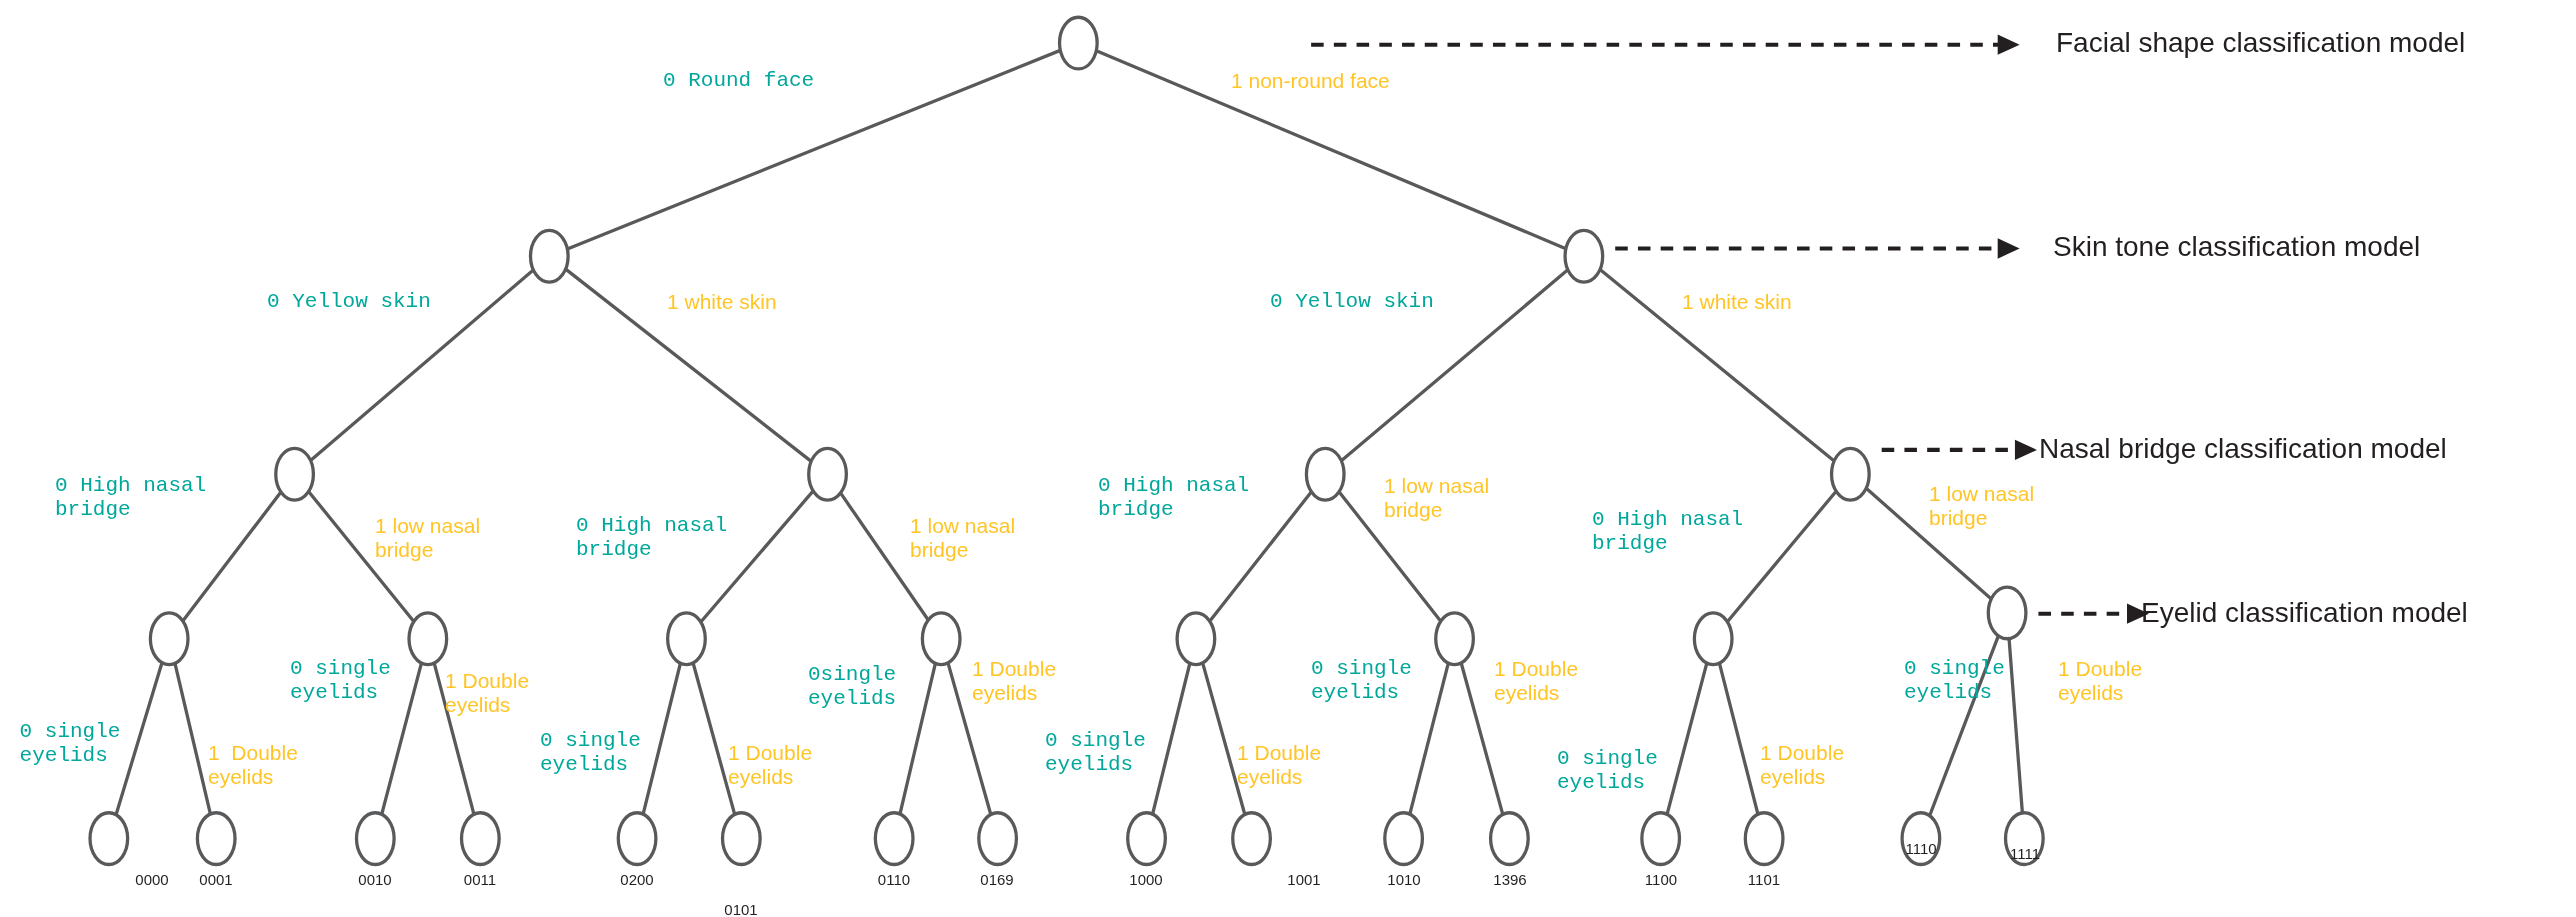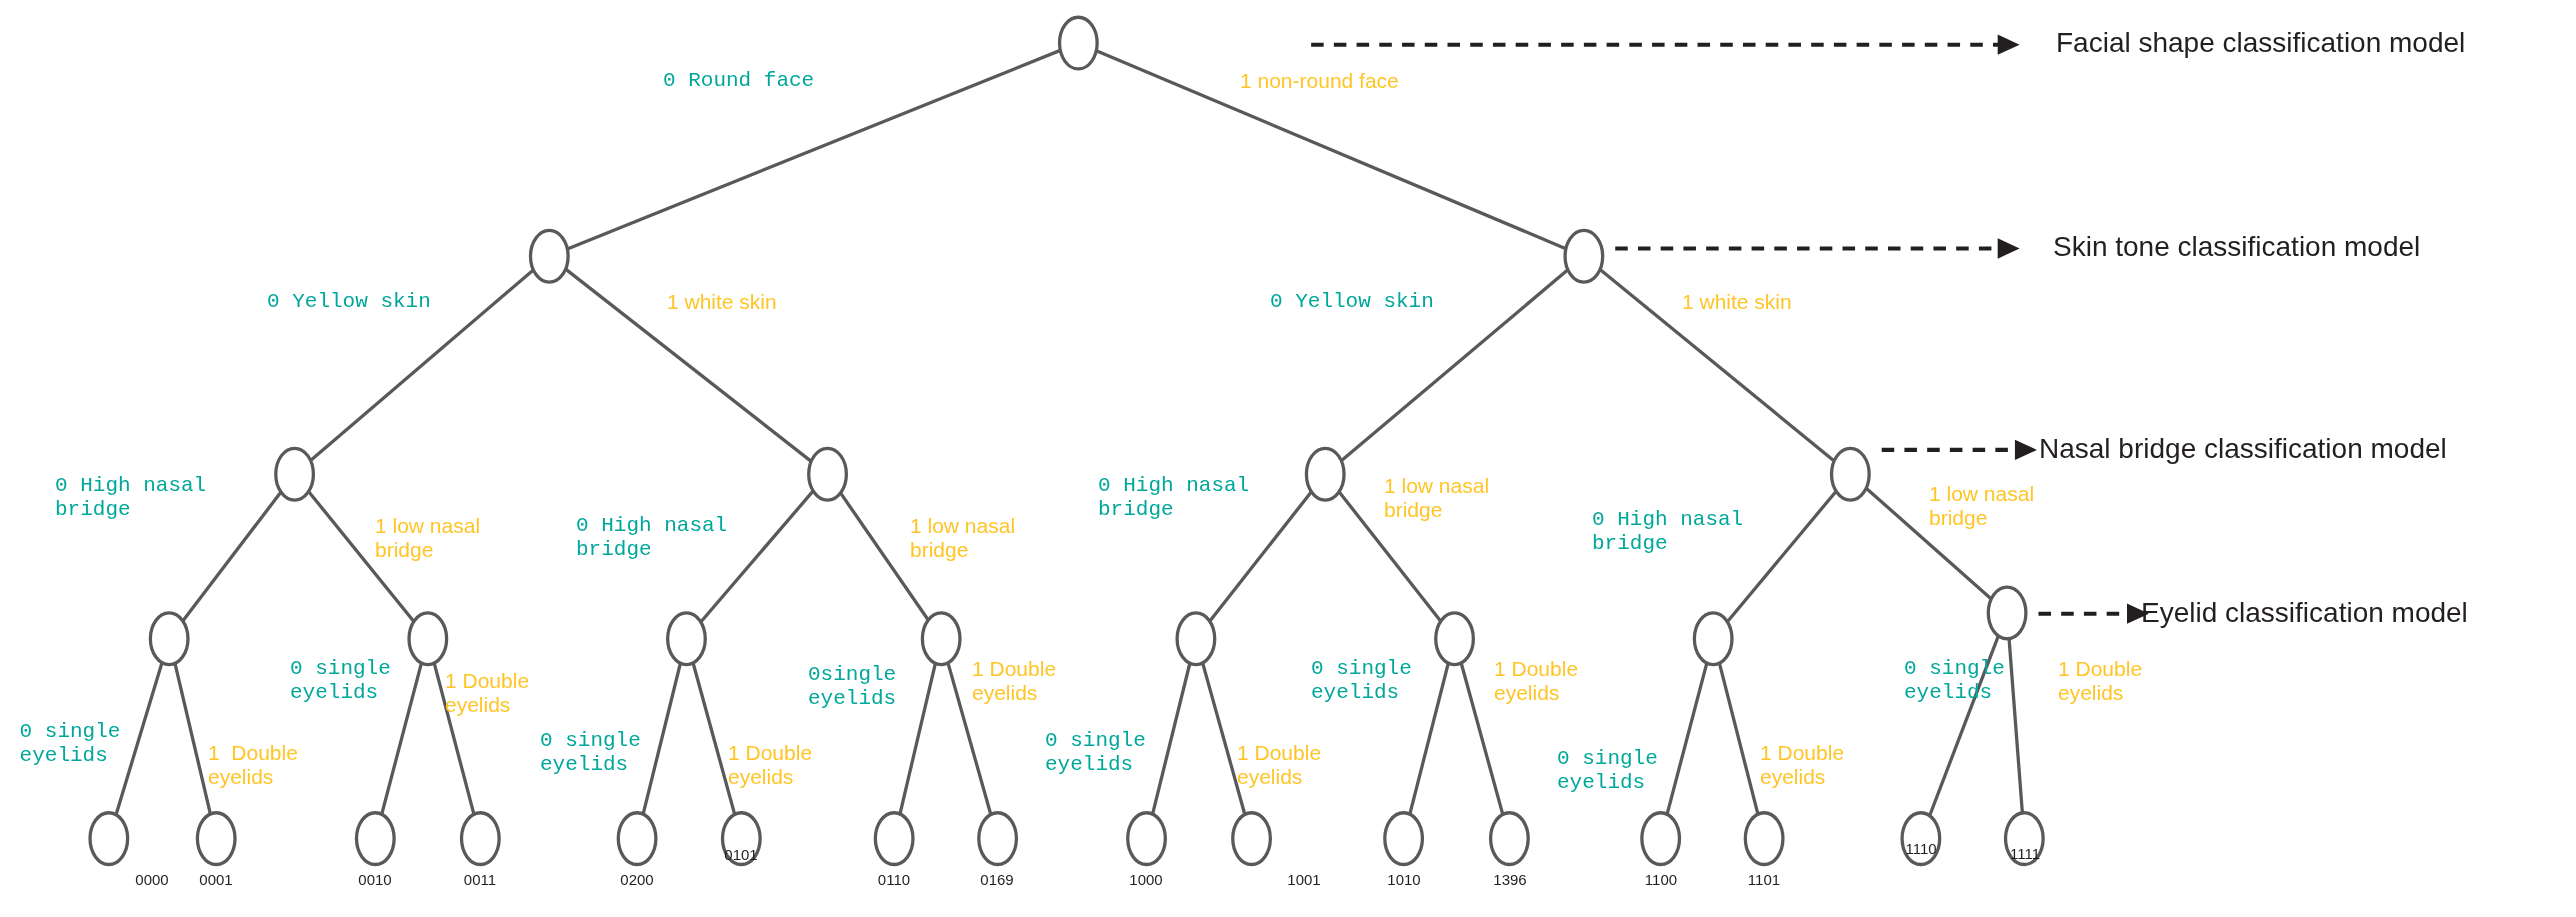--- a/index.html
+++ b/index.html
@@ -94,21 +94,21 @@
         <ellipse cx="1790" cy="1070" rx="24" ry="33" class="node"></ellipse>
         <ellipse cx="1925" cy="1070" rx="24" ry="33" class="node"></ellipse>
         <ellipse cx="2118" cy="1070" rx="24" ry="33" class="node"></ellipse>
         <ellipse cx="2250" cy="1070" rx="24" ry="33" class="node"></ellipse>
         <ellipse cx="2450" cy="1070" rx="24" ry="33" class="node"></ellipse>
         <ellipse cx="2582" cy="1070" rx="24" ry="33" class="node"></ellipse>
       </g>
   </svg>
   <div id="edge-label-layer">
       <div class="lbl edgelbl lbl0" style="left: 663px; top: 69px;"><span>0 Round face</span></div>
-      <div class="lbl edgelbl lbl1" style="left: 1231px; top: 69px; margin-left: 9px;"><span>1 non-round face</span></div>
+      <div class="lbl edgelbl lbl1" style="left: 1231px; top: 69px;"><span>1 non-round face</span></div>
       <div class="lbl edgelbl lbl0" style="left: 267px; top: 290px;"><span>0 Yellow skin</span></div>
       <div class="lbl edgelbl lbl1" style="left: 667px; top: 290px;"><span>1 white skin</span></div>
       <div class="lbl edgelbl lbl0" style="left: 1270px; top: 290px;"><span>0 Yellow skin</span></div>
       <div class="lbl edgelbl lbl1" style="left: 1682px; top: 290px;"><span>1 white skin</span></div>
       <div class="lbl edgelbl lbl0" style="left: 55px; top: 474px;"><div>0 High nasal</div><div>bridge</div></div>
       <div class="lbl edgelbl lbl1" style="left: 375px; top: 514px;"><div>1 low nasal</div><div>bridge</div></div>
       <div class="lbl edgelbl lbl0" style="left: 576px; top: 514px;"><div>0 High nasal</div><div>bridge</div></div>
       <div class="lbl edgelbl lbl1" style="left: 910px; top: 514px;"><div>1 low nasal</div><div>bridge</div></div>
       <div class="lbl edgelbl lbl0" style="left: 1098px; top: 474px;"><div>0 High nasal</div><div>bridge</div></div>
       <div class="lbl edgelbl lbl1" style="left: 1384px; top: 474px;"><div>1 low nasal</div><div>bridge</div></div>
@@ -130,21 +130,21 @@
       <div class="lbl edgelbl lbl1" style="left: 1760px; top: 741px;"><div>1 Double</div><div>eyelids</div></div>
       <div class="lbl edgelbl lbl0" style="left: 1904px; top: 657px;"><div>0 single</div><div>eyelids</div></div>
       <div class="lbl edgelbl lbl1" style="left: 2058px; top: 657px;"><div>1 Double</div><div>eyelids</div></div>
     </div>
   <div id="leaf-label-layer">
       <div class="leaflbl" style="left: 108px; top: 871px; margin-left: 44px;">0000</div>
       <div class="leaflbl" style="left: 216px; top: 871px;">0001</div>
       <div class="leaflbl" style="left: 375px; top: 871px;">0010</div>
       <div class="leaflbl" style="left: 480px; top: 871px;">0011</div>
       <div class="leaflbl" style="left: 637px; top: 871px;">0200</div>
-      <div class="leaflbl" style="left: 741px; top: 846px;">0101</div>
+      <div class="leaflbl" style="left: 741px; top: 901px;">0101</div>
       <div class="leaflbl" style="left: 894px; top: 871px;">0110</div>
       <div class="leaflbl" style="left: 997px; top: 871px;">0169</div>
       <div class="leaflbl" style="left: 1146px; top: 871px;">1000</div>
       <div class="leaflbl" style="left: 1304px; top: 871px; text-align: center;">1001</div>
       <div class="leaflbl" style="left: 1404px; top: 871px;">1010</div>
       <div class="leaflbl" style="left: 1510px; top: 871px;">1396</div>
       <div class="leaflbl" style="left: 1661px; top: 871px;">1100</div>
       <div class="leaflbl" style="left: 1764px; top: 871px;">1101</div>
       <div class="leaflbl" style="left: 1921px; top: 840px;">1110</div>
       <div class="leaflbl" style="left: 2025px; top: 845px;">1111</div>

